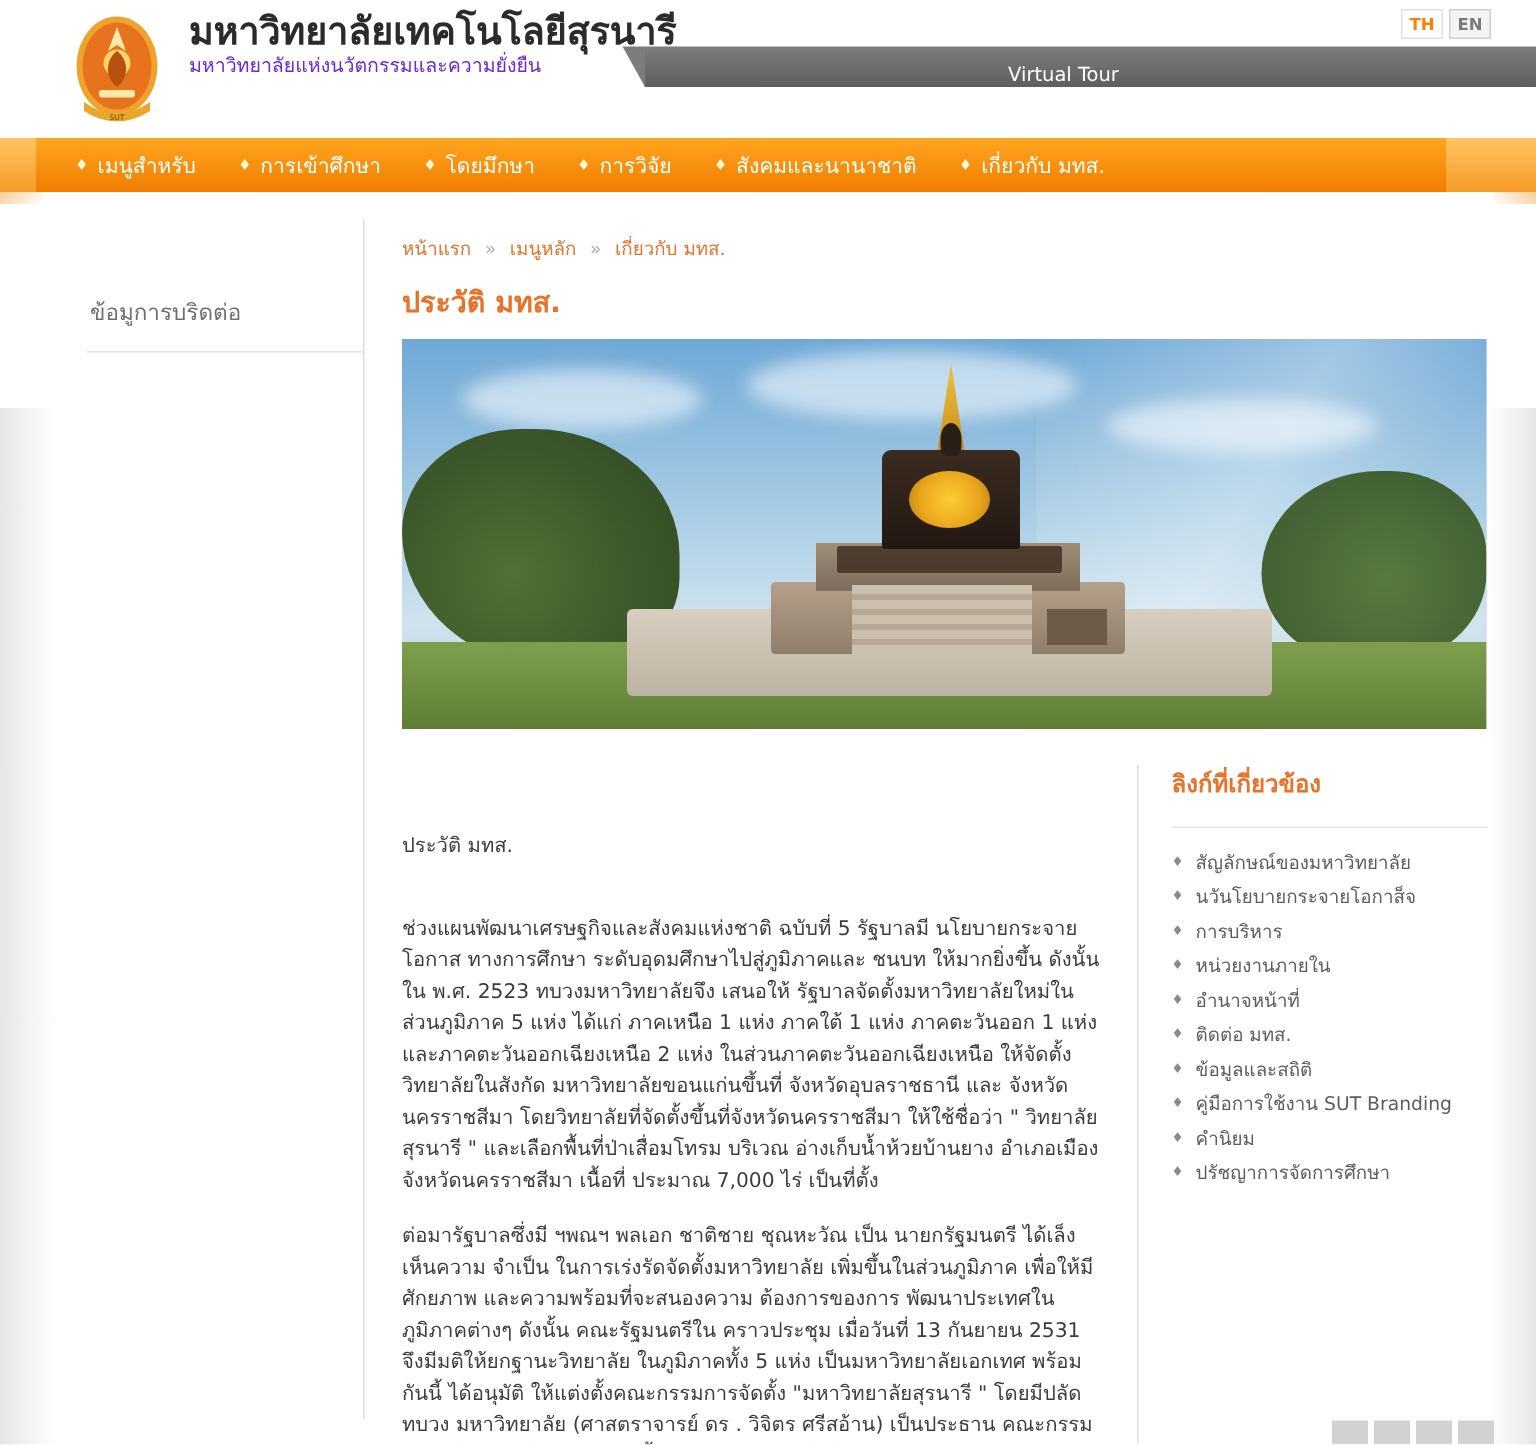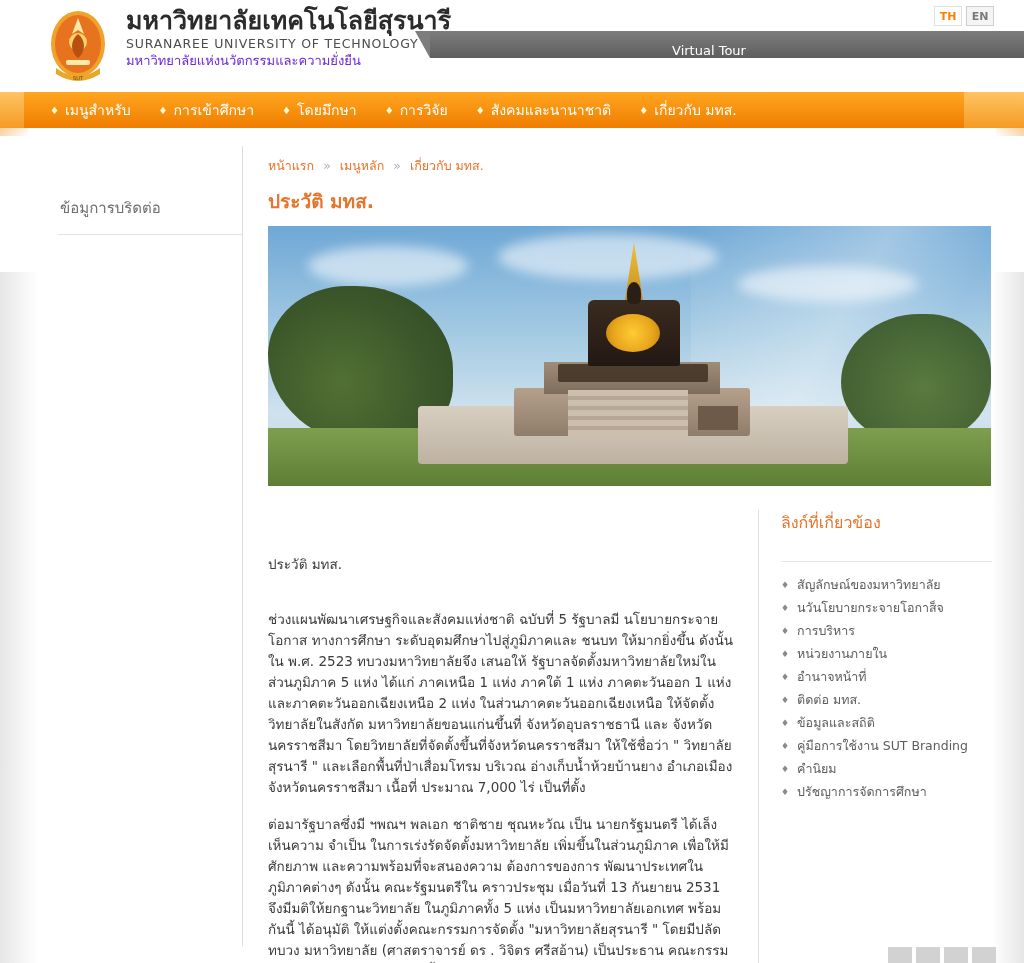--- a/index.html
+++ b/index.html
@@ -403,21 +403,22 @@
     width: 234px;
     border-left: 1px solid #e0e0e0;
     padding-left: 22px;
     height: 460px;
   }
   .rl-title {
     font-size: 16px;
     color: #e8732b;
     margin: 0 0 12px 0;
     border-bottom: 1px solid #e6e6e6;
-    padding-bottom: 26px;
+    padding-bottom: 16px;
+    font-weight: bold;
   }
   .rl-item {
     font-size: 12.5px;
     color: #5d5d5d;
     line-height: 16px;
     padding: 3px 0 3px 0;
     display: flex;
     gap: 8px;
     cursor: pointer;
   }
@@ -464,21 +465,20 @@
         <path d="M34 10 L40 26 L34 22 L28 26 Z" fill="#ffe9a8"></path>
         <circle cx="34" cy="34" r="9" fill="#ffd36b"></circle>
         <path d="M34 26 C42 32 42 44 34 50 C26 44 26 32 34 26 Z" fill="#b8500f"></path>
         <rect x="22" y="52" width="24" height="5" rx="2" fill="#ffe9a8"></rect>
         <path d="M12 60 Q34 76 56 60 L56 66 Q34 80 12 66 Z" fill="#e8a72a"></path>
         <text x="34" y="72" font-size="5" fill="#6b3a08" text-anchor="middle">SUT</text>
       </svg>
     </div>
     <div class="brand-text">
       <div class="brand-th">มหาวิทยาลัยเทคโนโลยีสุรนารี</div>
-      <div class="brand-en">SURANAREE UNIVERSITY OF TECHNOLOGY</div>
       <div class="brand-sub">มหาวิทยาลัยแห่งนวัตกรรมและความยั่งยืน</div>
     </div>
   </div>
 
   <div class="greybar-corner"></div>
   <div class="greybar">
     <a>แนะนำ มทส.</a>
     <a>Life@SUT</a>
     <a>Virtual Tour</a>
   </div>

